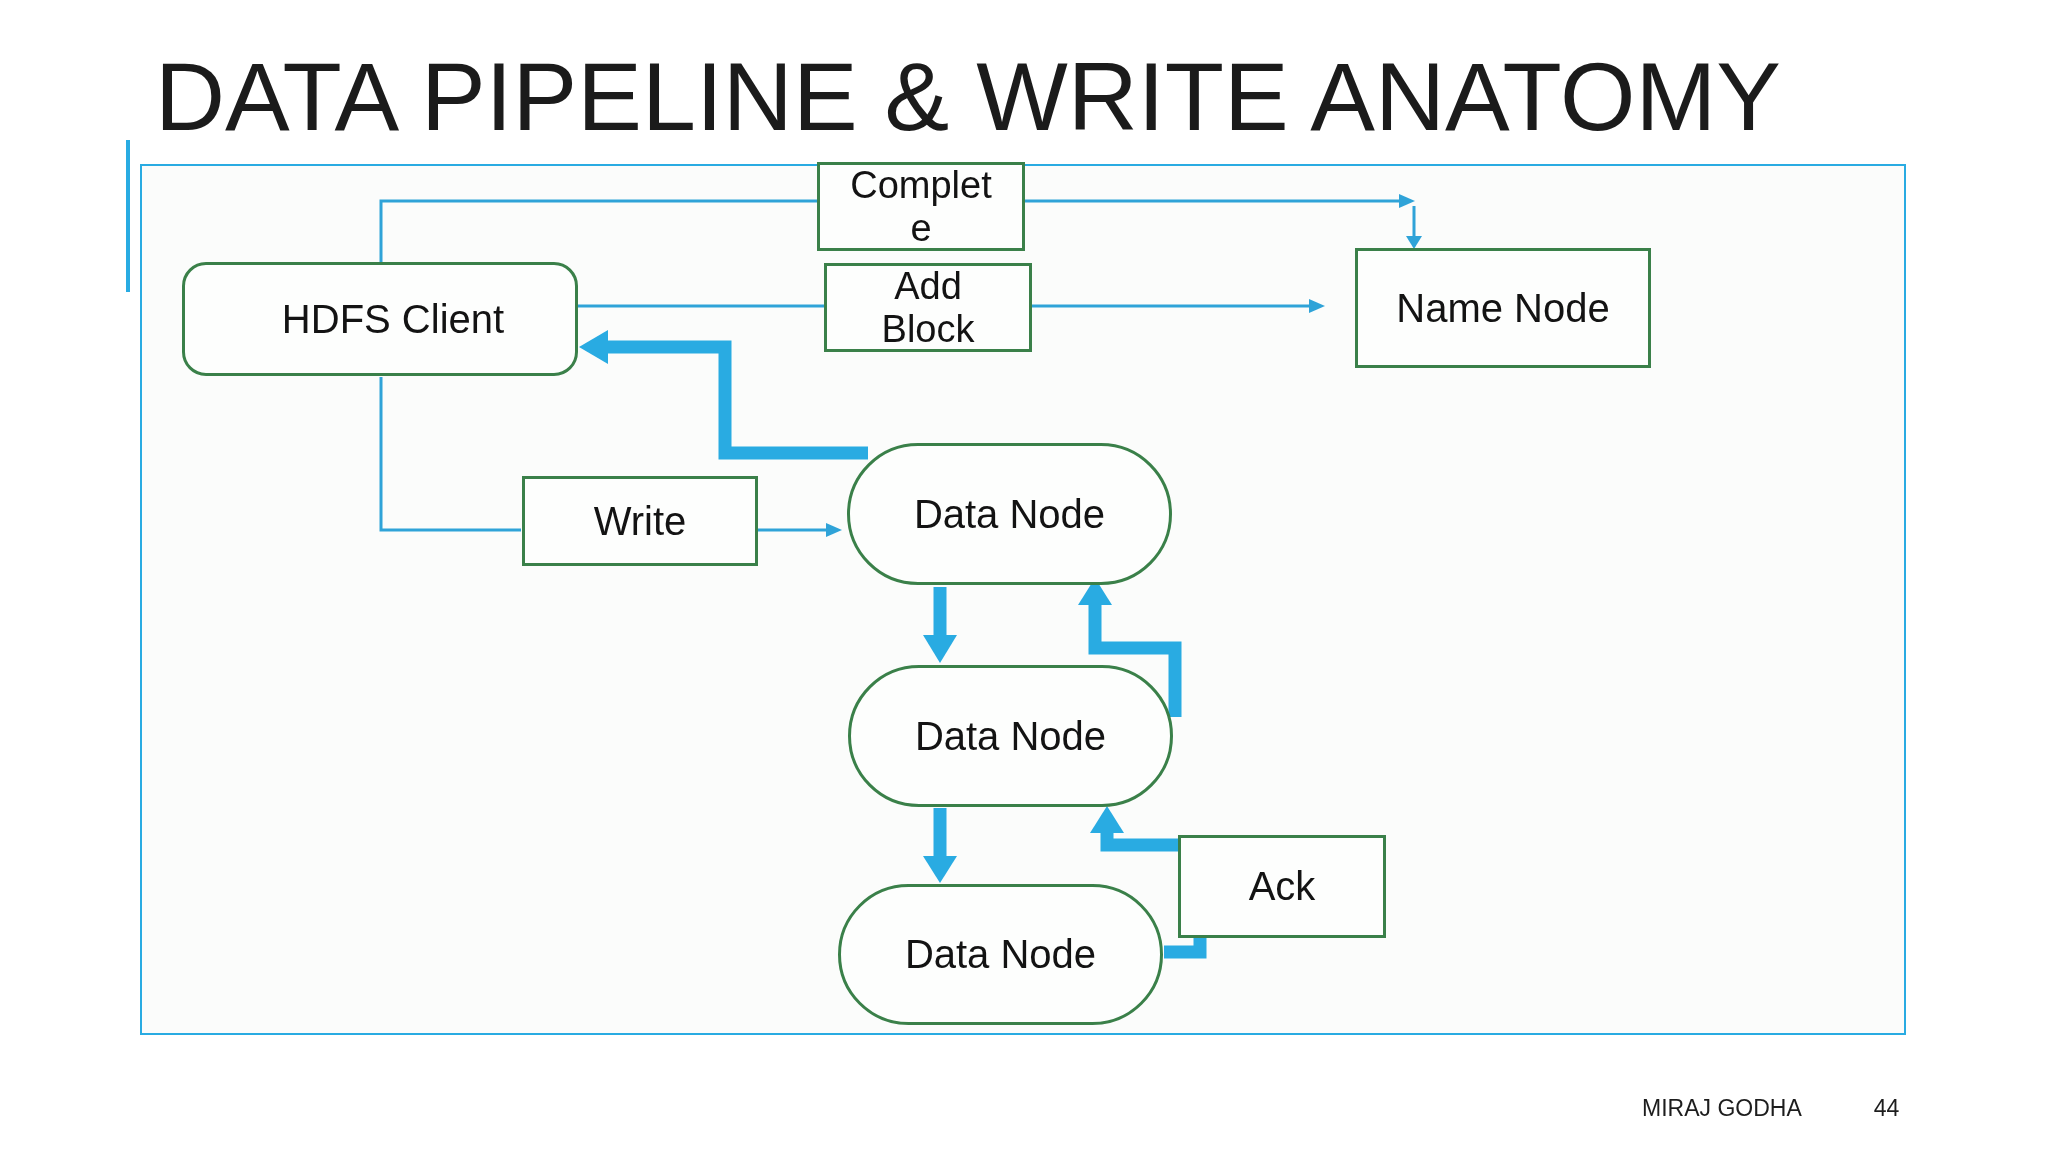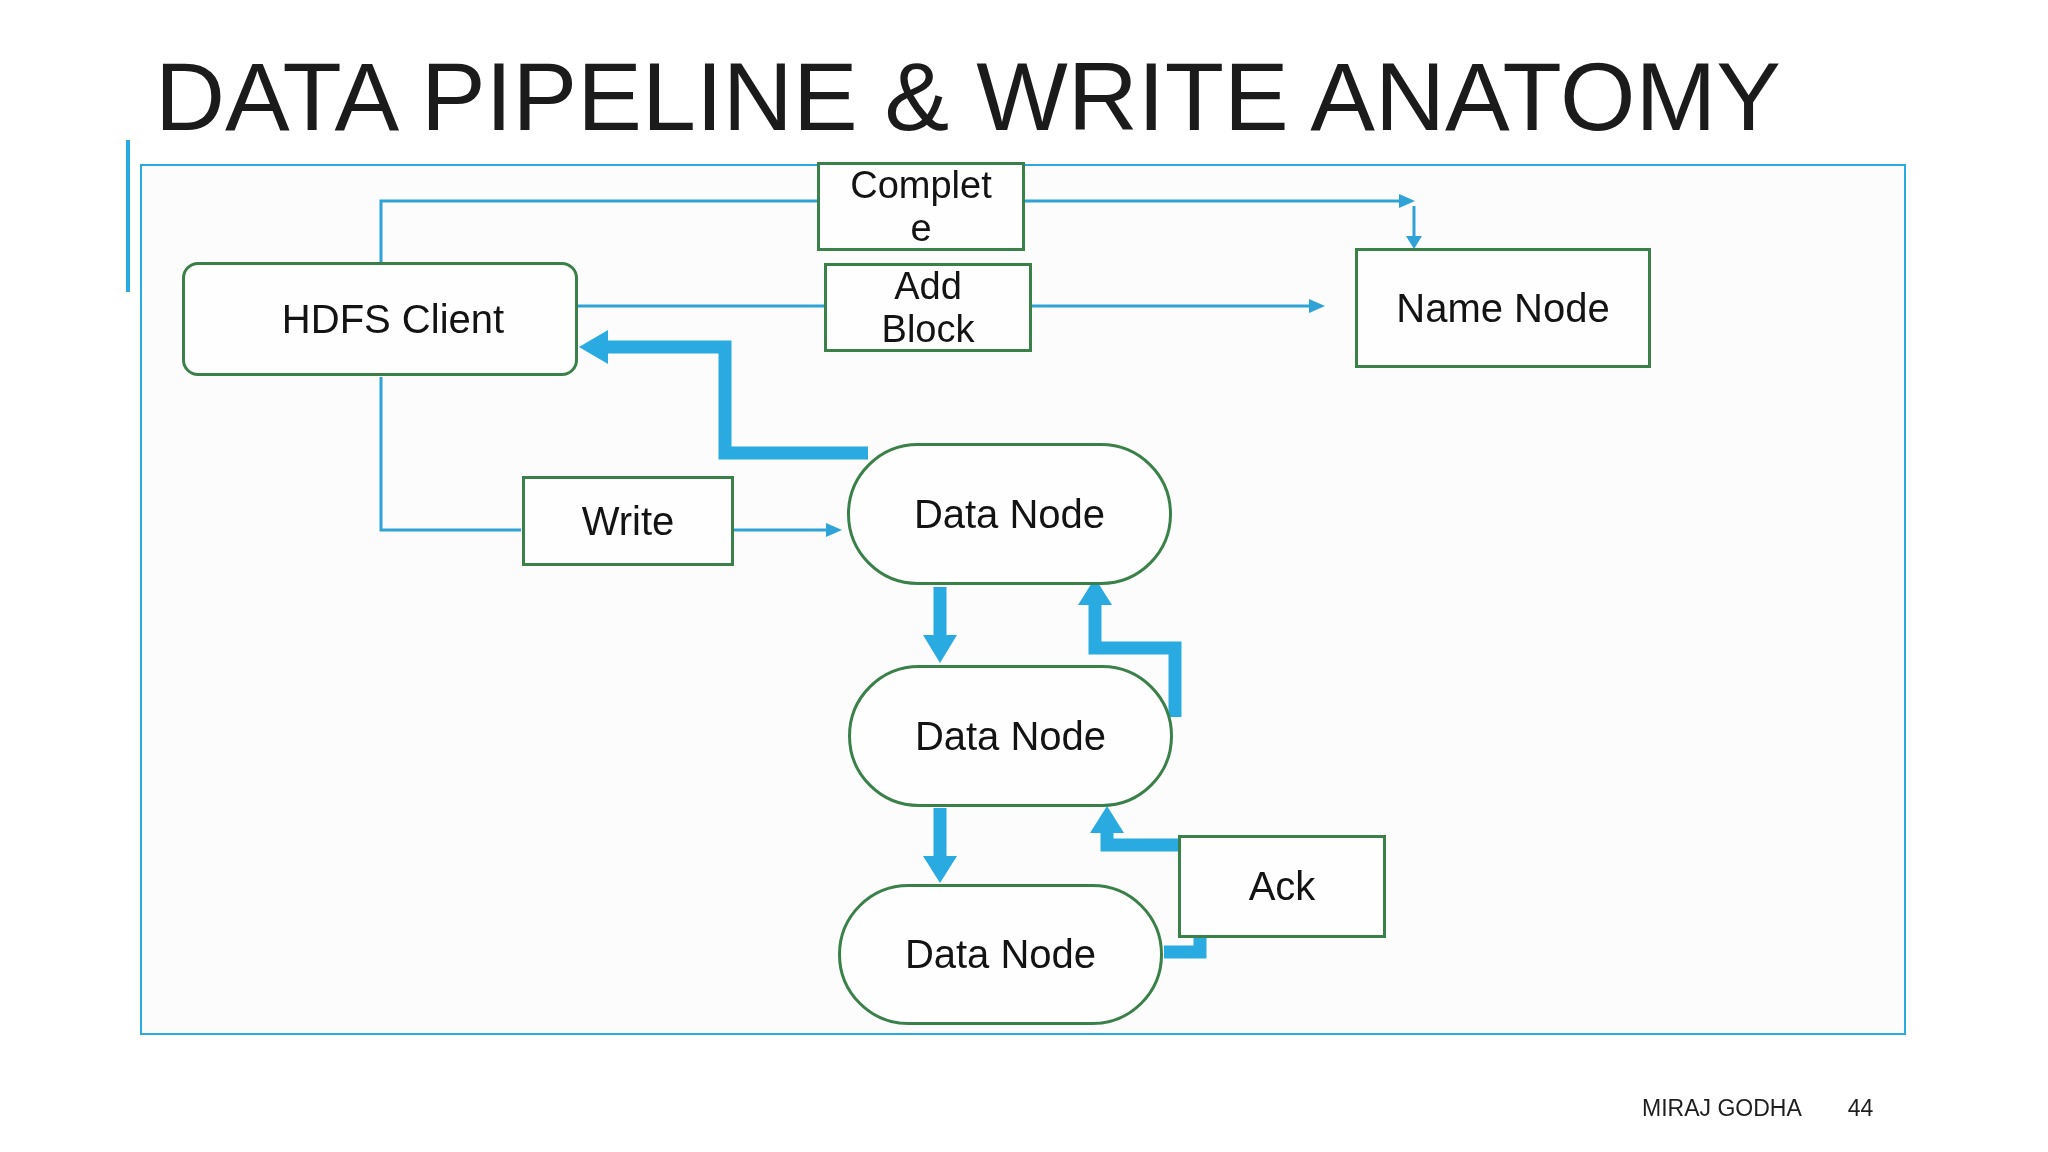--- a/index.html
+++ b/index.html
@@ -20,38 +20,38 @@
     border:2px solid #29abe2;background:#fbfcfb;box-sizing:border-box;
   }
   svg.connectors{position:absolute;left:0;top:0;z-index:1;}
   .node{
     position:absolute;z-index:2;box-sizing:border-box;
     border:3px solid #3a8049;background:#fdfefd;
     display:flex;align-items:center;justify-content:center;
     font-size:40px;color:#131313;text-align:center;
   }
   .node .lbl{display:block;}
-  .node-hdfs{left:182px;top:262px;width:396px;height:114px;border-radius:16px;padding-left:26px;}
+  .node-hdfs{left:182px;top:262px;width:396px;height:114px;border-radius:24px;padding-left:26px;}
   .node-complete{left:817px;top:162px;width:208px;height:89px;font-size:38px;}
   .node-addblock{left:824px;top:263px;width:208px;height:89px;font-size:38px;}
   .node-namenode{left:1326px;top:248px;width:296px;height:120px;margin-left:29px;}
-  .node-write{left:522px;top:476px;width:212px;height:90px;}
+  .node-write{left:522px;top:476px;width:236px;height:90px;}
   .node-dn1{left:847px;top:443px;width:325px;height:142px;border-radius:71px;}
   .node-dn2{left:848px;top:665px;width:325px;height:142px;border-radius:71px;}
   .node-dn3{left:838px;top:884px;width:325px;height:141px;border-radius:71px;}
   .node-ack{left:1178px;top:835px;width:208px;height:103px;}
   .wrap-narrow .lbl{
     width:150px;line-height:1.12;
     word-break:break-word;overflow-wrap:anywhere;
   }
   .footer{
     position:absolute;left:1642px;top:1095px;z-index:2;
     font-size:23px;color:#1d1d1d;white-space:nowrap;
   }
-  .footer .page{margin-left:46px;}
+  .footer .page{margin-left:72px;}
 </style>
 </head>
 <body>
 
 <div class="slide">
 
   <h1 class="title">DATA PIPELINE &amp; WRITE ANATOMY</h1>
 
   <div class="accent-line"></div>
   <div class="frame"></div>

